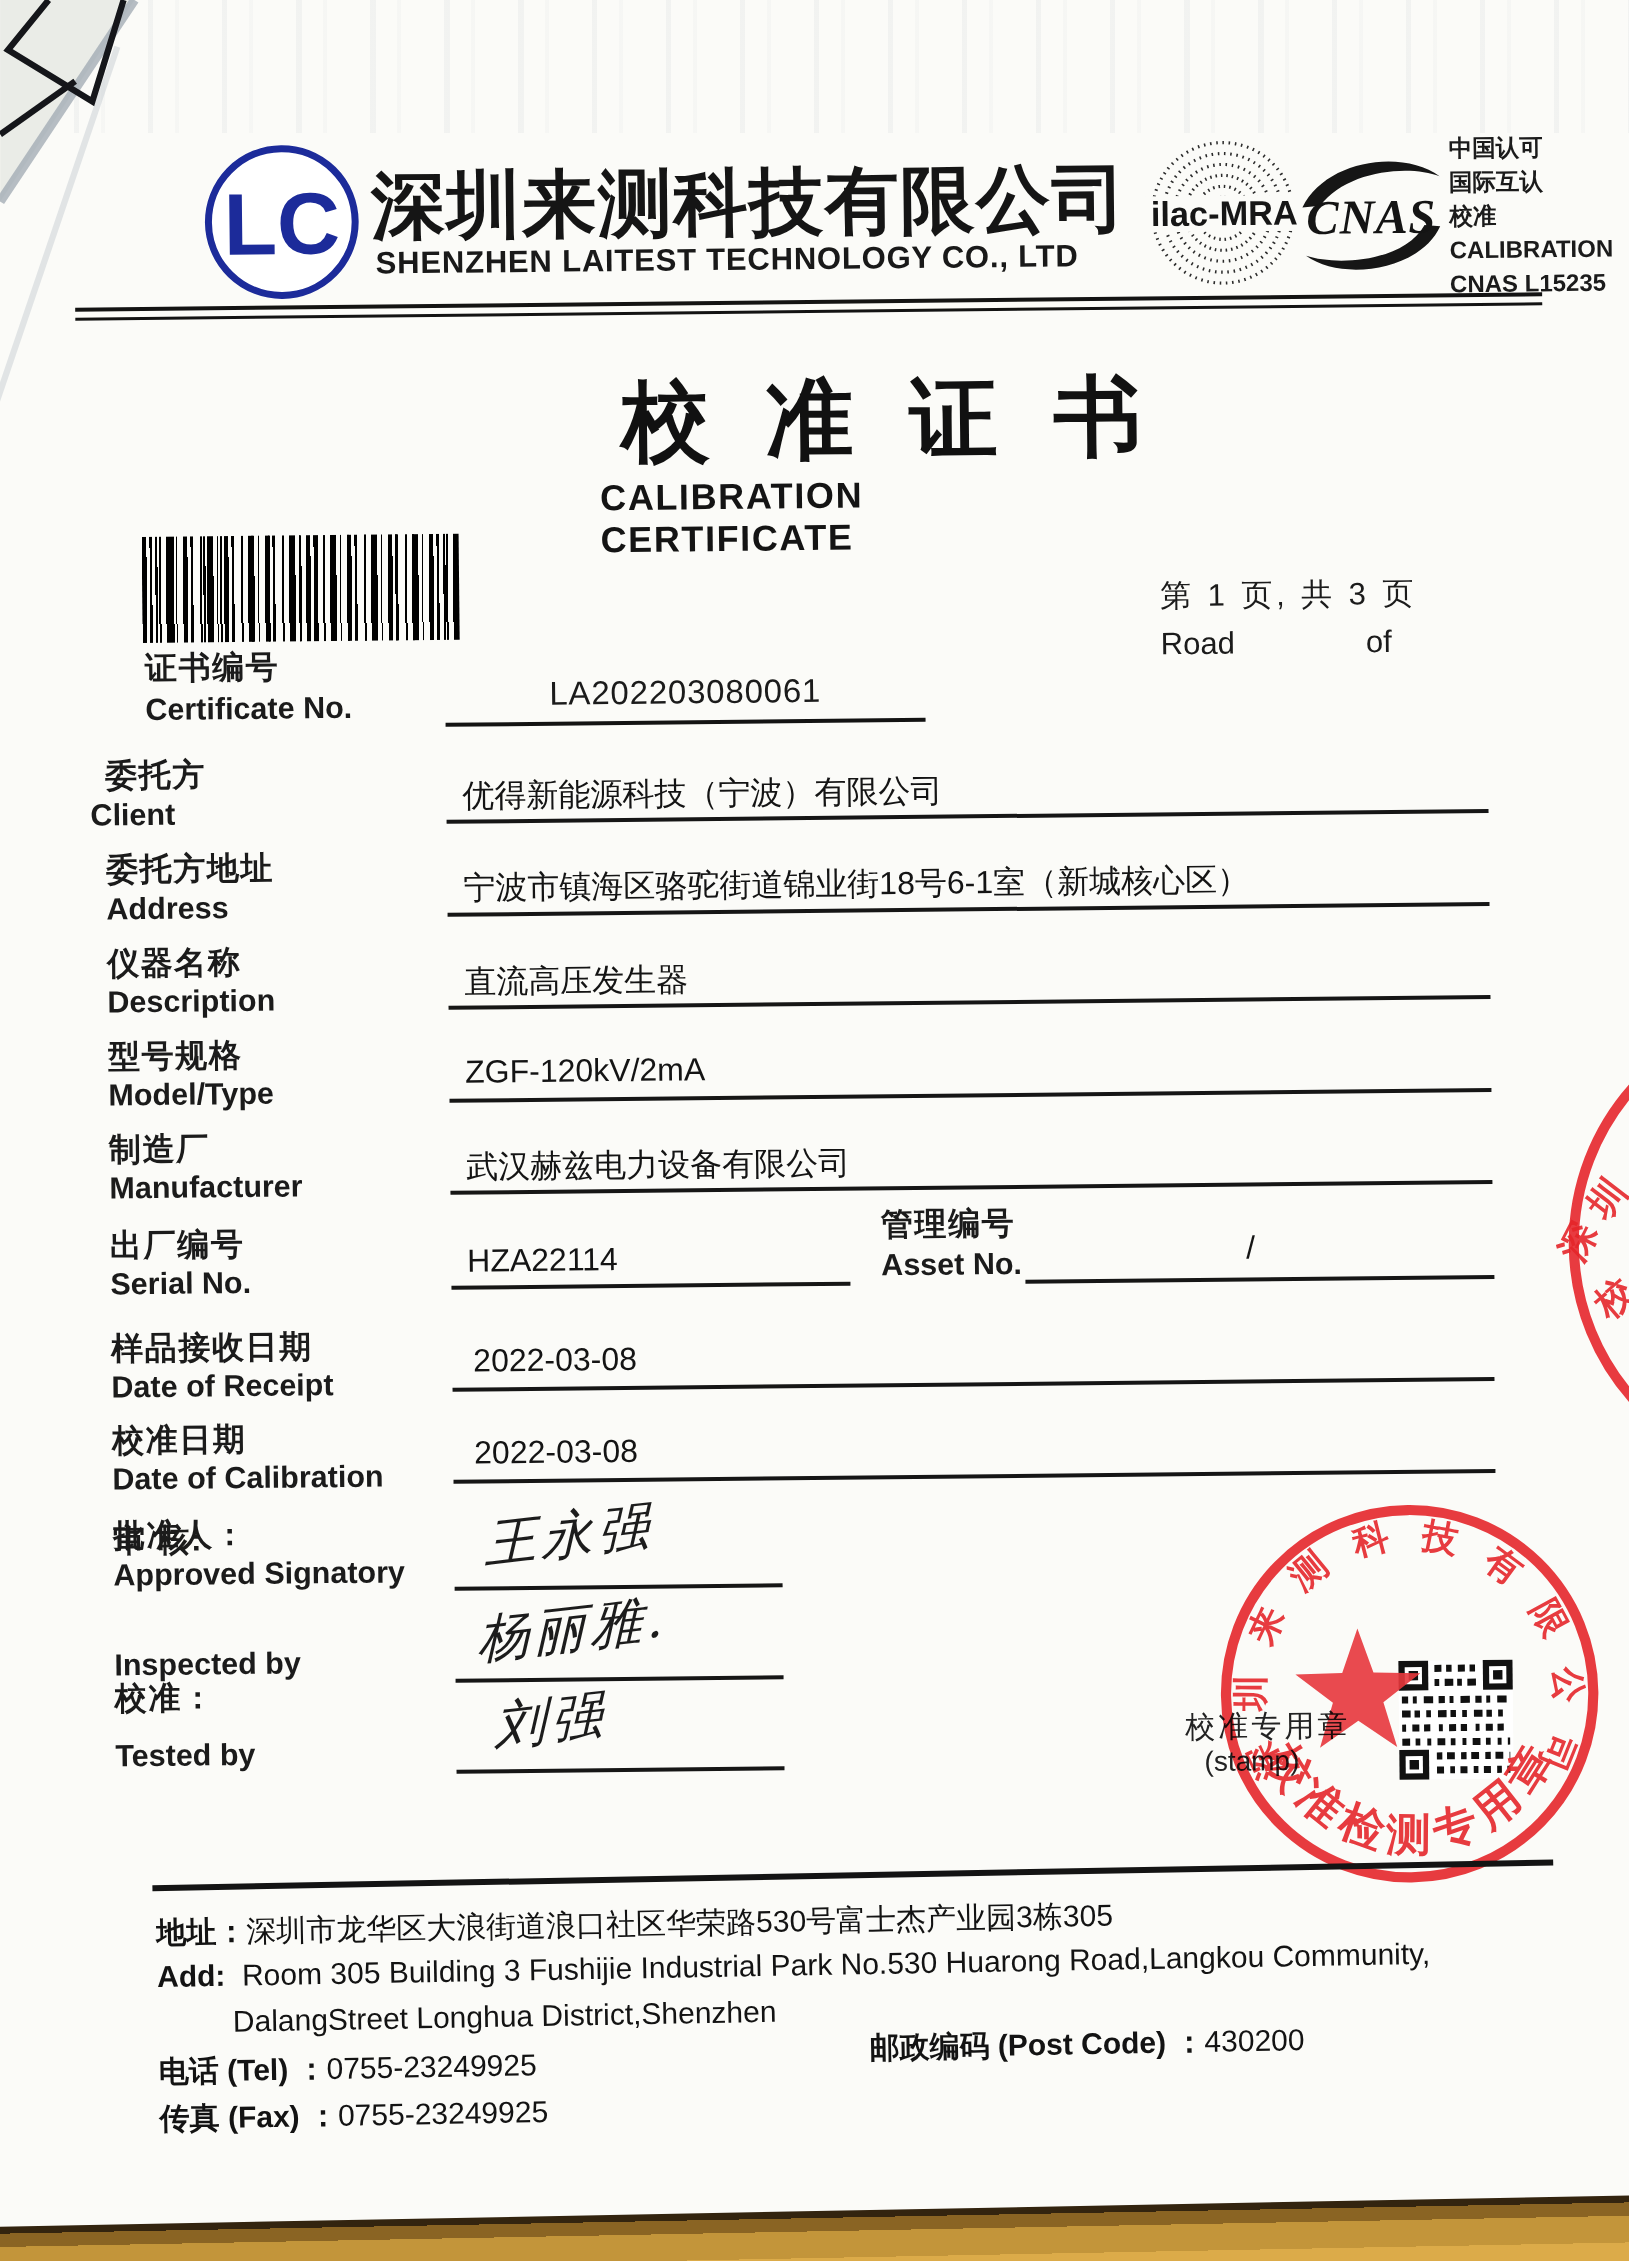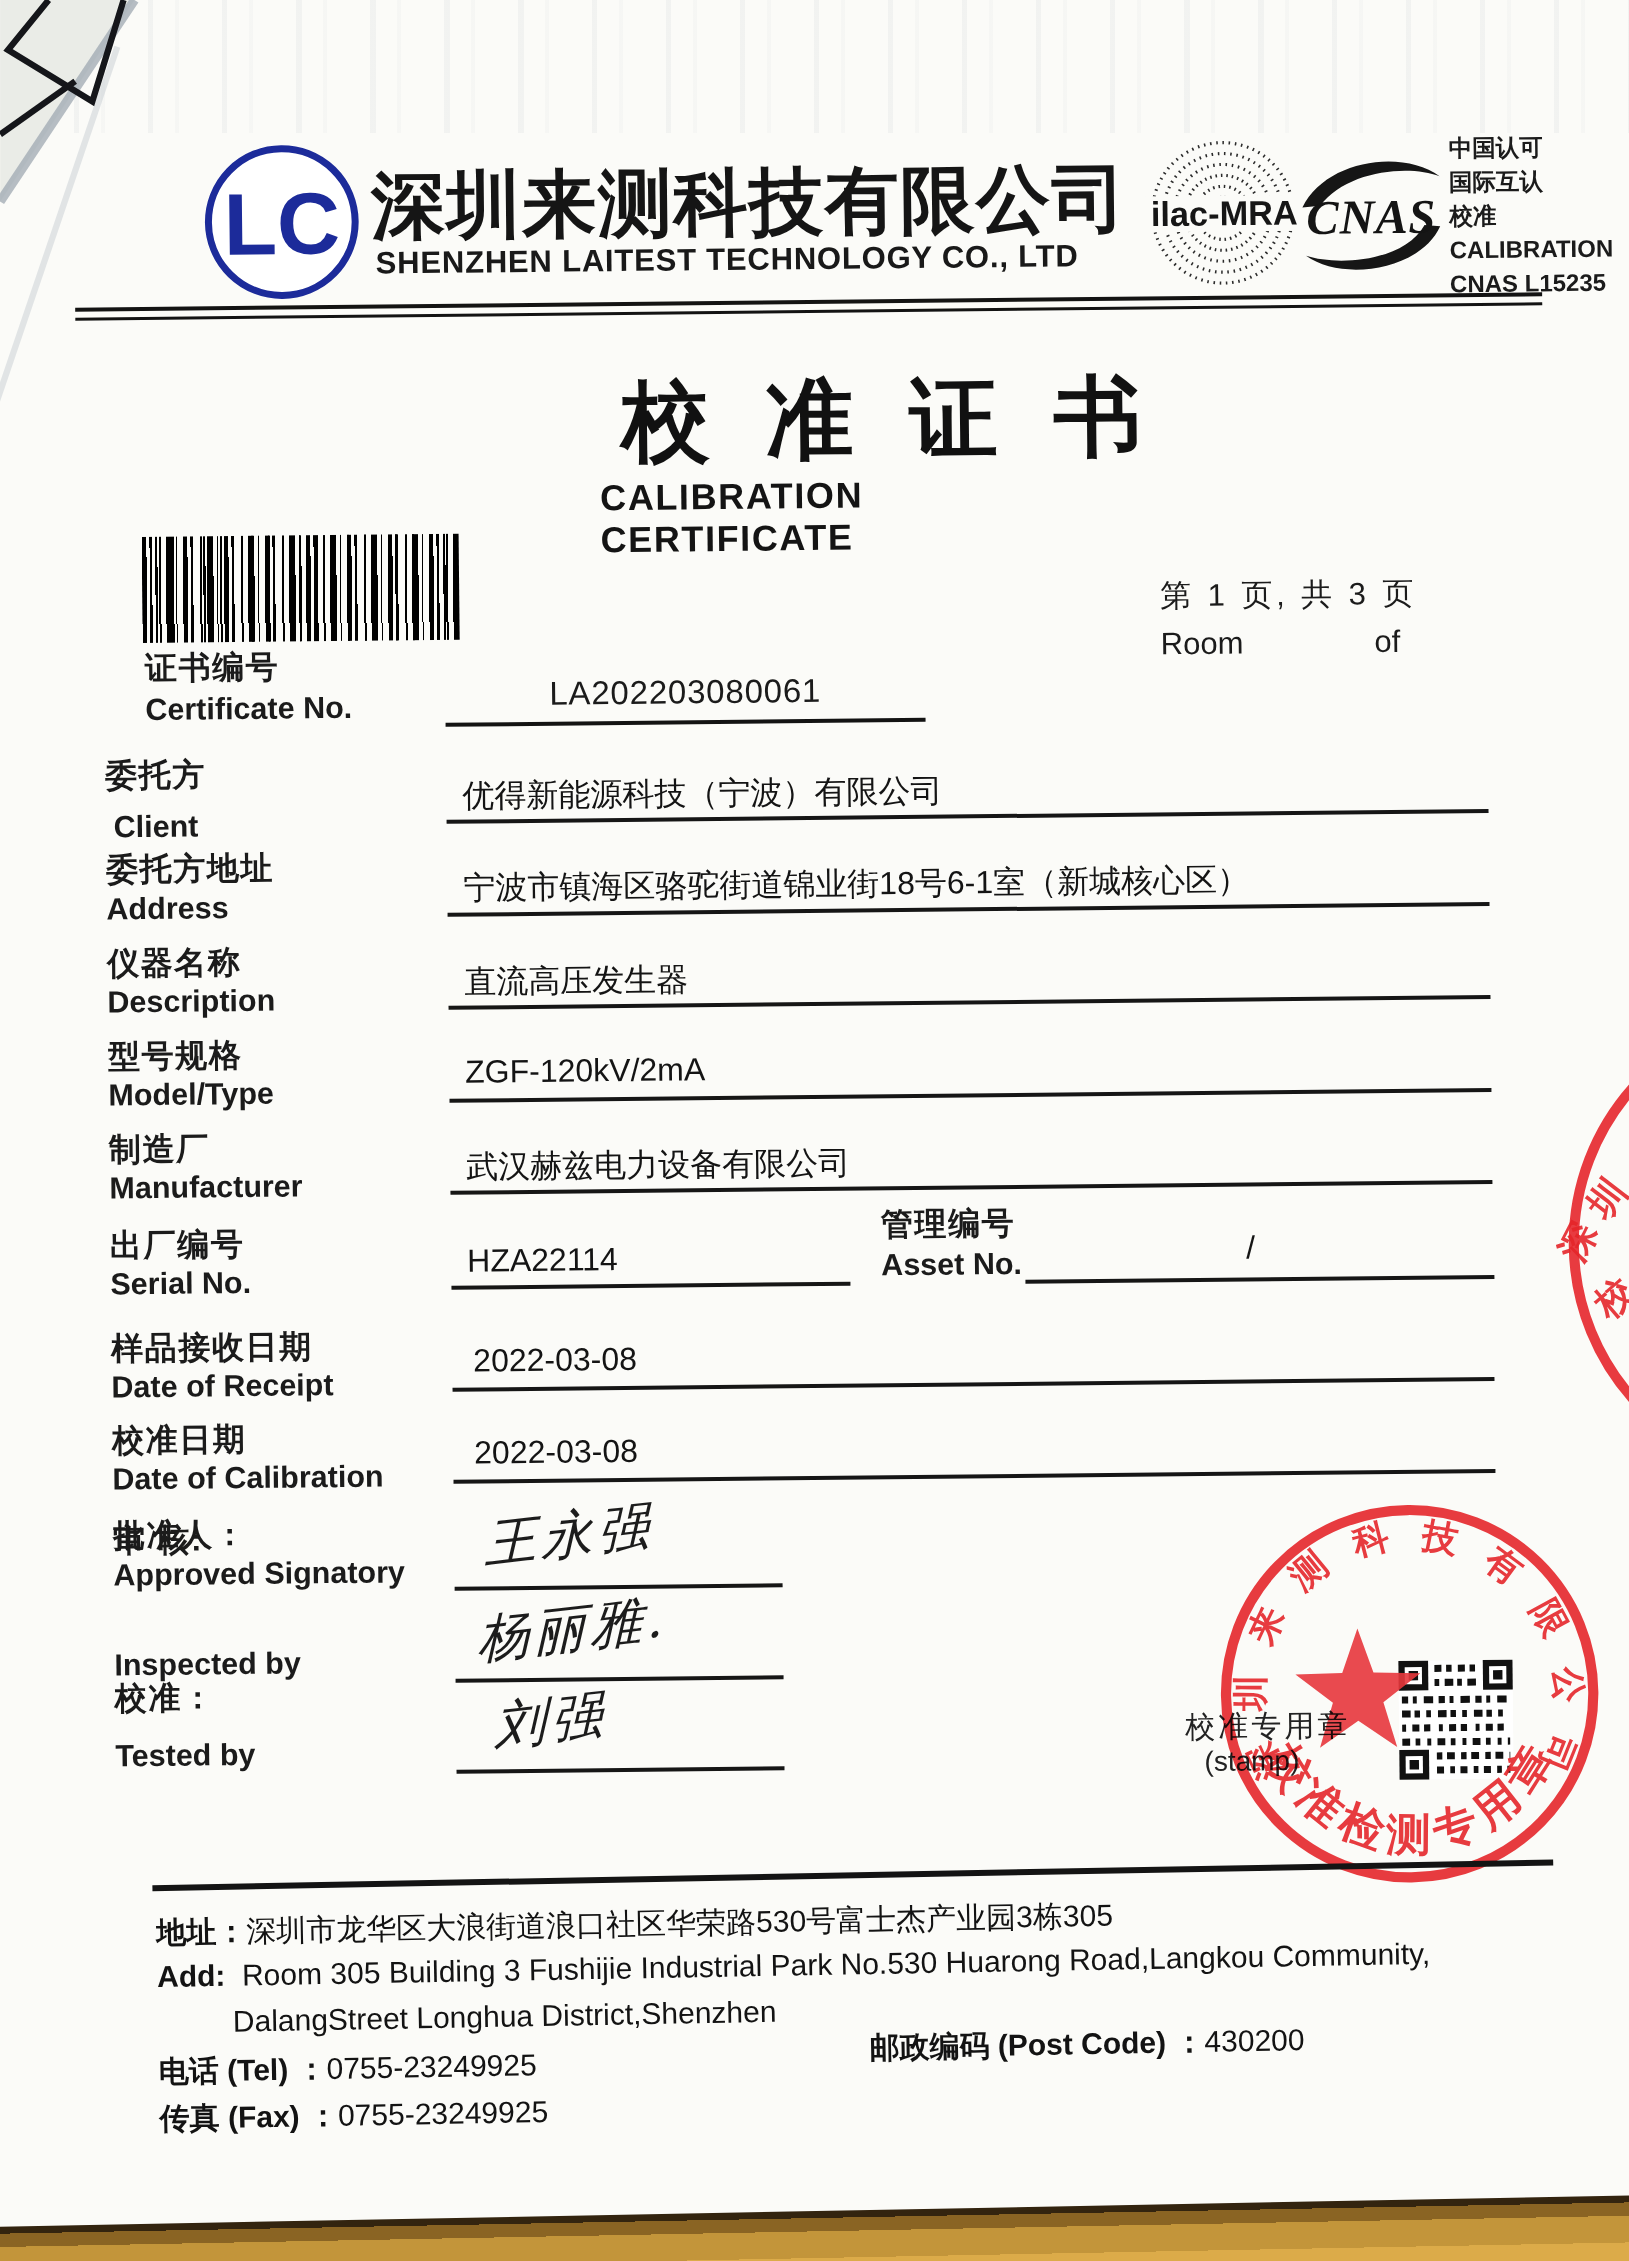--- a/index.html
+++ b/index.html
@@ -107,26 +107,26 @@
     <div class="abs title-en">CALIBRATION CERTIFICATE</div>
 
     <div class="abs barcode"></div>
     <div class="abs certno-cn lbl-cn">证书编号</div>
     <div class="abs certno-en lbl-en">Certificate No.</div>
     <div class="abs certno-val">LA202203080061</div>
     <div class="abs certno-line"></div>
 
     <div class="abs pageinfo-cn">第 1 页, 共 3 页</div>
     <div class="abs pageinfo-en">
-      <span>Room</span>
+      <span>Road</span>
       <span>of</span>
     </div>
 
     <div class="abs lbl-cn" style="left:106px;top:747px;">委托方</div>
-    <div class="abs lbl-en" style="left:114px;top:790px;margin-top:12px;">Client</div>
+    <div class="abs lbl-en" style="left:91px;top:790px;">Client</div>
     <div class="abs val" style="left:463px;top:771px;">优得新能源科技（宁波）有限公司</div>
     <div class="abs uline" style="left:447px;top:816px;width:1042px;"></div>
 
     <div class="abs lbl-cn" style="left:106px;top:841px;">委托方地址</div>
     <div class="abs lbl-en" style="left:106px;top:884px;">Address</div>
     <div class="abs val" style="left:463px;top:863px;">宁波市镇海区骆驼街道锦业街18号6-1室（新城核心区）</div>
     <div class="abs uline" style="left:447px;top:909px;width:1042px;"></div>
 
     <div class="abs lbl-cn" style="left:106px;top:935px;">仪器名称</div>
     <div class="abs lbl-en" style="left:106px;top:977px;">Description</div>

